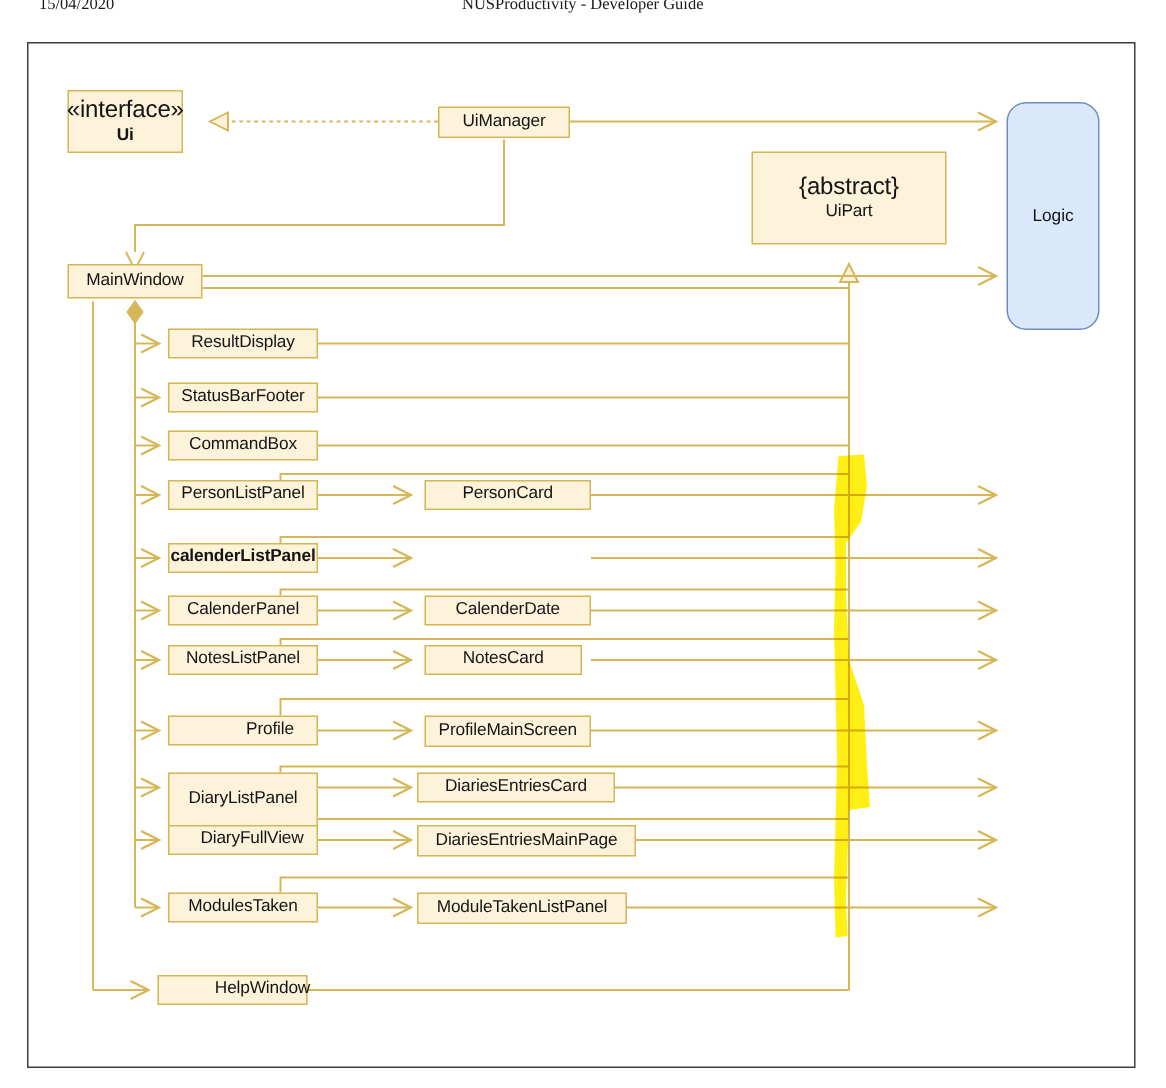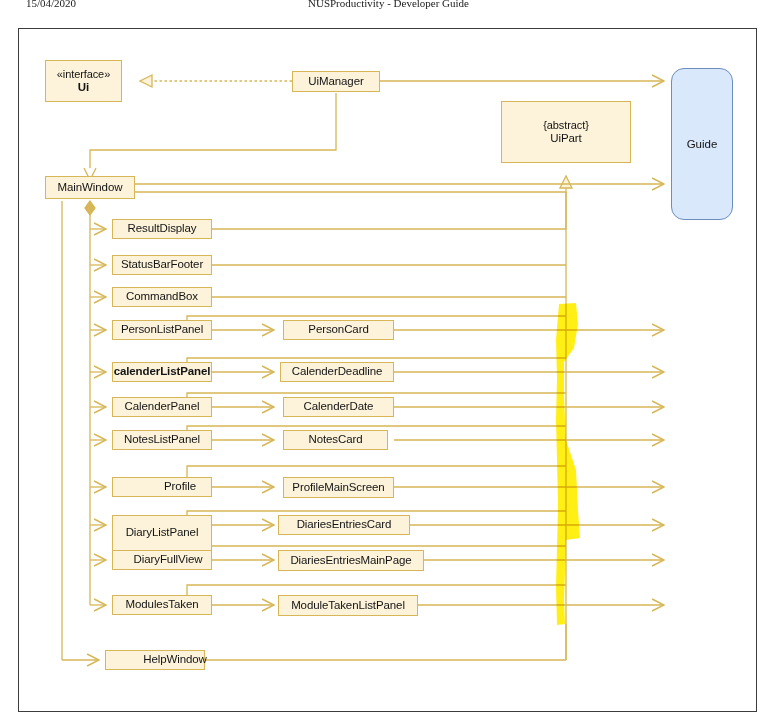--- a/index.html
+++ b/index.html
@@ -58,21 +58,21 @@
     font-size: 11.5px;
     line-height: 1.15;
     display: flex;
     flex-direction: column;
     align-items: center;
     justify-content: center;
     text-align: center;
     white-space: nowrap;
     letter-spacing: -0.1px;
   }
-  .cls .stereo { font-size: 11px; }
+  .cls .stereo { font-size: 16px; }
   .cls .bold   { font-weight: bold; }
 
   
   .pkg {
     position: absolute;
     box-sizing: border-box;
     border-radius: 13px;
     display: flex;
     align-items: center;
     justify-content: center;
@@ -204,21 +204,21 @@
   <div class="cls" style="left:292px; top:71px; width:88px; height:21px;">
     <span>UiManager</span>
   </div>
 
   <div class="cls" style="left:501px; top:101px; width:130px; height:62px;">
     <span class="stereo">{abstract}</span>
     <span>UiPart</span>
   </div>
 
   <div class="pkg logic" style="left:671px; top:68px; width:62px; height:152px;">
-    <span>Guide</span>
+    <span>Logic</span>
   </div>
 
 
   <div class="cls" style="left:45px; top:176px; width:90px; height:23px;">
     <span>MainWindow</span>
   </div>
 
   <div class="cls" style="left:112px; top:219px; width:100px; height:20px;">
     <span>ResultDisplay</span>
   </div>
@@ -249,23 +249,20 @@
   <div class="cls" style="left:112px; top:550px; width:100px; height:20px;padding-left:12px;">
     <span>DiaryFullView</span>
   </div>
   <div class="cls" style="left:112px; top:595px; width:100px; height:20px;">
     <span>ModulesTaken</span>
   </div>
 
   <div class="cls" style="left:283px; top:320px; width:111px; height:20px;">
     <span>PersonCard</span>
   </div>
-  <div class="cls" style="left:280px; top:362px; width:114px; height:20px;">
-    <span>CalenderDeadline</span>
-  </div>
   <div class="cls" style="left:283px; top:397px; width:111px; height:20px;">
     <span>CalenderDate</span>
   </div>
   <div class="cls" style="left:283px; top:430px; width:105px; height:20px;">
     <span>NotesCard</span>
   </div>
   <div class="cls" style="left:283px; top:477px; width:111px; height:21px;">
     <span>ProfileMainScreen</span>
   </div>
   <div class="cls" style="left:278px; top:515px; width:132px; height:20px;">

